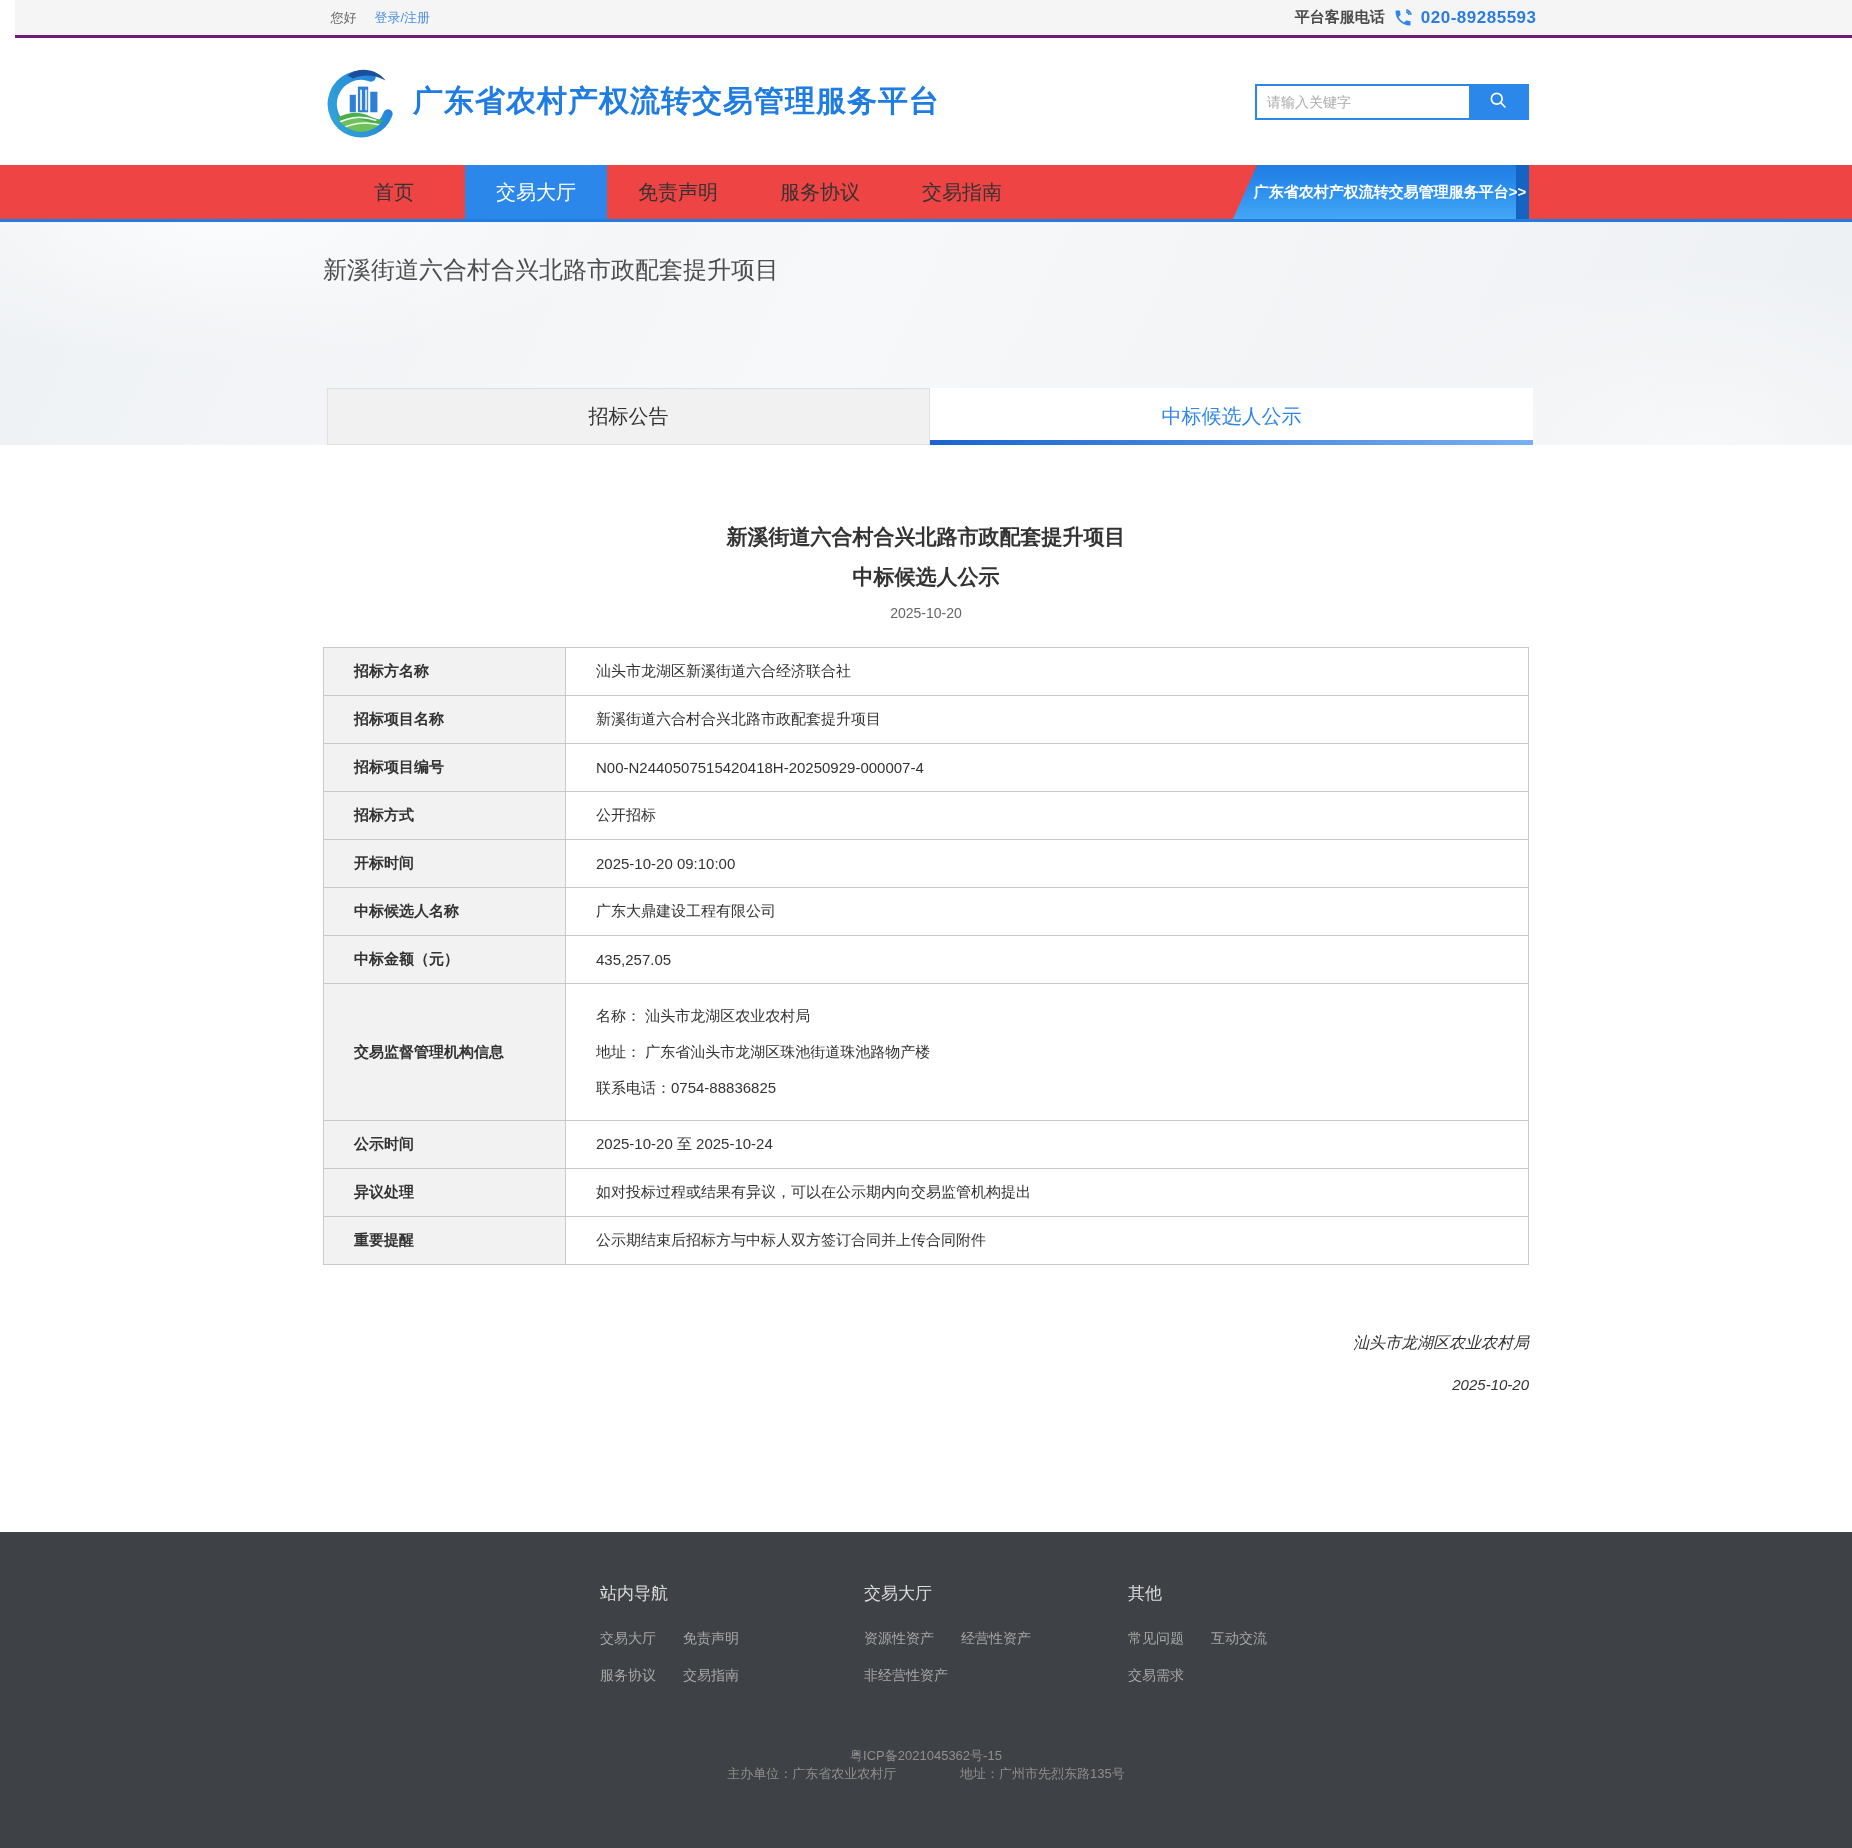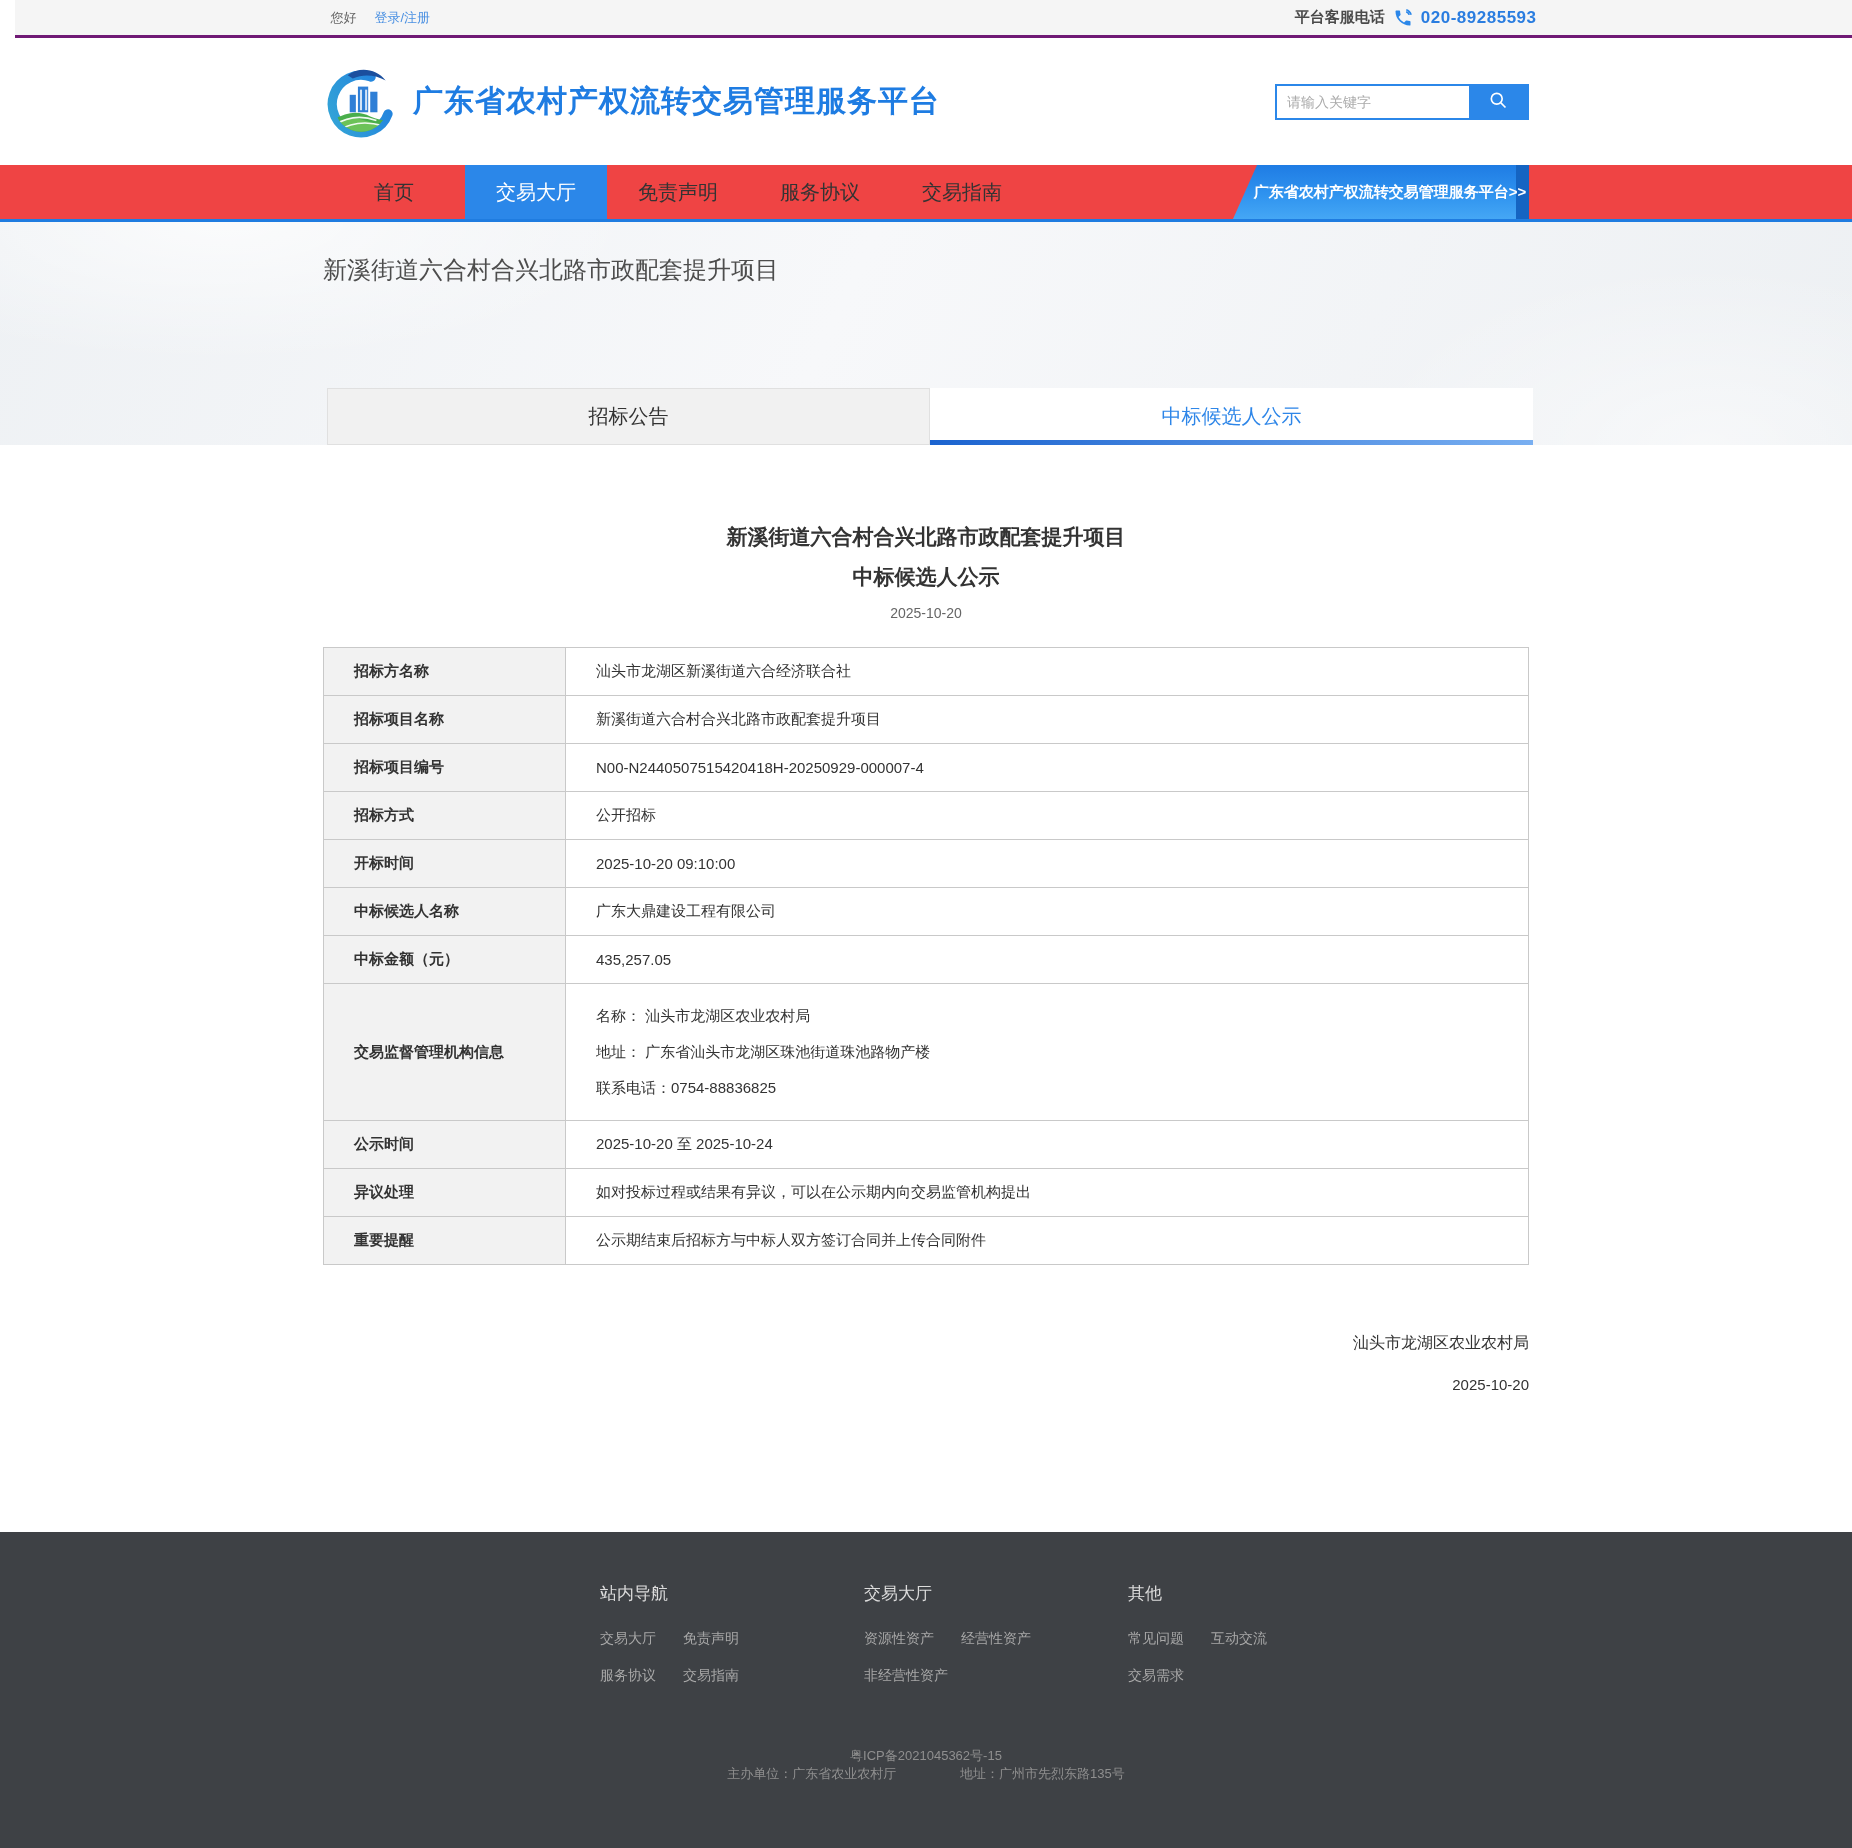--- a/index.html
+++ b/index.html
@@ -21,21 +21,21 @@
   .hotline-number { font-size:17px; color:#2a7de0; font-weight:bold; letter-spacing:.5px; }
   .phone-icon { width:20px; height:20px; display:inline-block; }
 
   
   .header { height:127px; background:#fff; }
   .header .container { height:100%; display:flex; align-items:center; justify-content:space-between; }
   .brand { display:flex; align-items:center; gap:14px; }
   .logo { width:76px; height:76px; }
   .site-title { font-size:30px; font-weight:bold; color:#1e7ce2; letter-spacing:1px; }
   .search-box { display:flex; height:36px; border:2px solid #2b87e9; background:#fff; }
-  .search-input { width:192px; height:100%; border:none; outline:none; padding:0 10px; font-size:14px; color:#333; font-family:inherit; }
+  .search-input { width:212px; height:100%; border:none; outline:none; padding:0 10px; font-size:14px; color:#333; font-family:inherit; }
   .search-input::placeholder { color:#aaa; }
   .search-btn { width:58px; height:100%; background:#2b87e9; border:none; cursor:pointer; display:flex; align-items:center; justify-content:center; }
 
   
   .nav { height:54px; background:#ef4444; position:relative; }
   .nav .container { height:100%; display:flex; align-items:stretch; }
   .nav-item { width:142px; display:flex; align-items:center; justify-content:center; font-size:20px; color:#333; cursor:pointer; }
   .nav-item.active { background:#2b87e9; color:#fff; }
   .nav-ribbon { position:absolute; right:0; top:0; width:296px; height:54px; cursor:pointer; }
   .nav-ribbon .rib-bg { position:absolute; inset:0; background:linear-gradient(180deg,#1f7ce4 0%,#2f93ef 55%,#45a7f5 100%); clip-path:polygon(24px 0,100% 0,100% 100%,0 100%); }
@@ -59,21 +59,21 @@
   
   .content { height:1087px; background:#fff; }
   .content .container { padding-top:72px; }
   .announce-title { text-align:center; font-size:21px; font-weight:bold; color:#333; line-height:40px; }
   .announce-date { text-align:center; font-size:14px; color:#666; margin-top:8px; }
   .info-table { width:100%; border-collapse:collapse; margin-top:26px; table-layout:fixed; }
   .info-table th, .info-table td { border:1px solid #c9c9c9; font-size:15px; color:#333; text-align:left; vertical-align:middle; }
   .info-table th { width:242px; background:#f2f2f2; font-weight:600; padding:14px 10px 14px 30px; }
   .info-table td { padding:14px 10px 14px 30px; background:#fff; }
   .cell-line { line-height:36px; }
-  .signature { margin-top:68px; text-align:right; }
+  .signature { margin-top:68px; text-align:right;font-style:italic; }
   .signature-org { font-size:16px; color:#333; }
   .signature-date { font-size:15px; color:#333; margin-top:22px; }
 
   
   .footer { height:316px; background:#3e4145; color:#a8a8a8; }
   .footer .container { padding-top:50px; }
   .footer-cols { display:flex; padding-left:277px; }
   .footer-col1 { width:264px; } .footer-col2 { width:264px; } .footer-col3 { width:auto; }
   .footer-col-title { font-size:17px; color:#dcdcdc; margin-bottom:24px; }
   .footer-link-row { margin-bottom:18px; }

